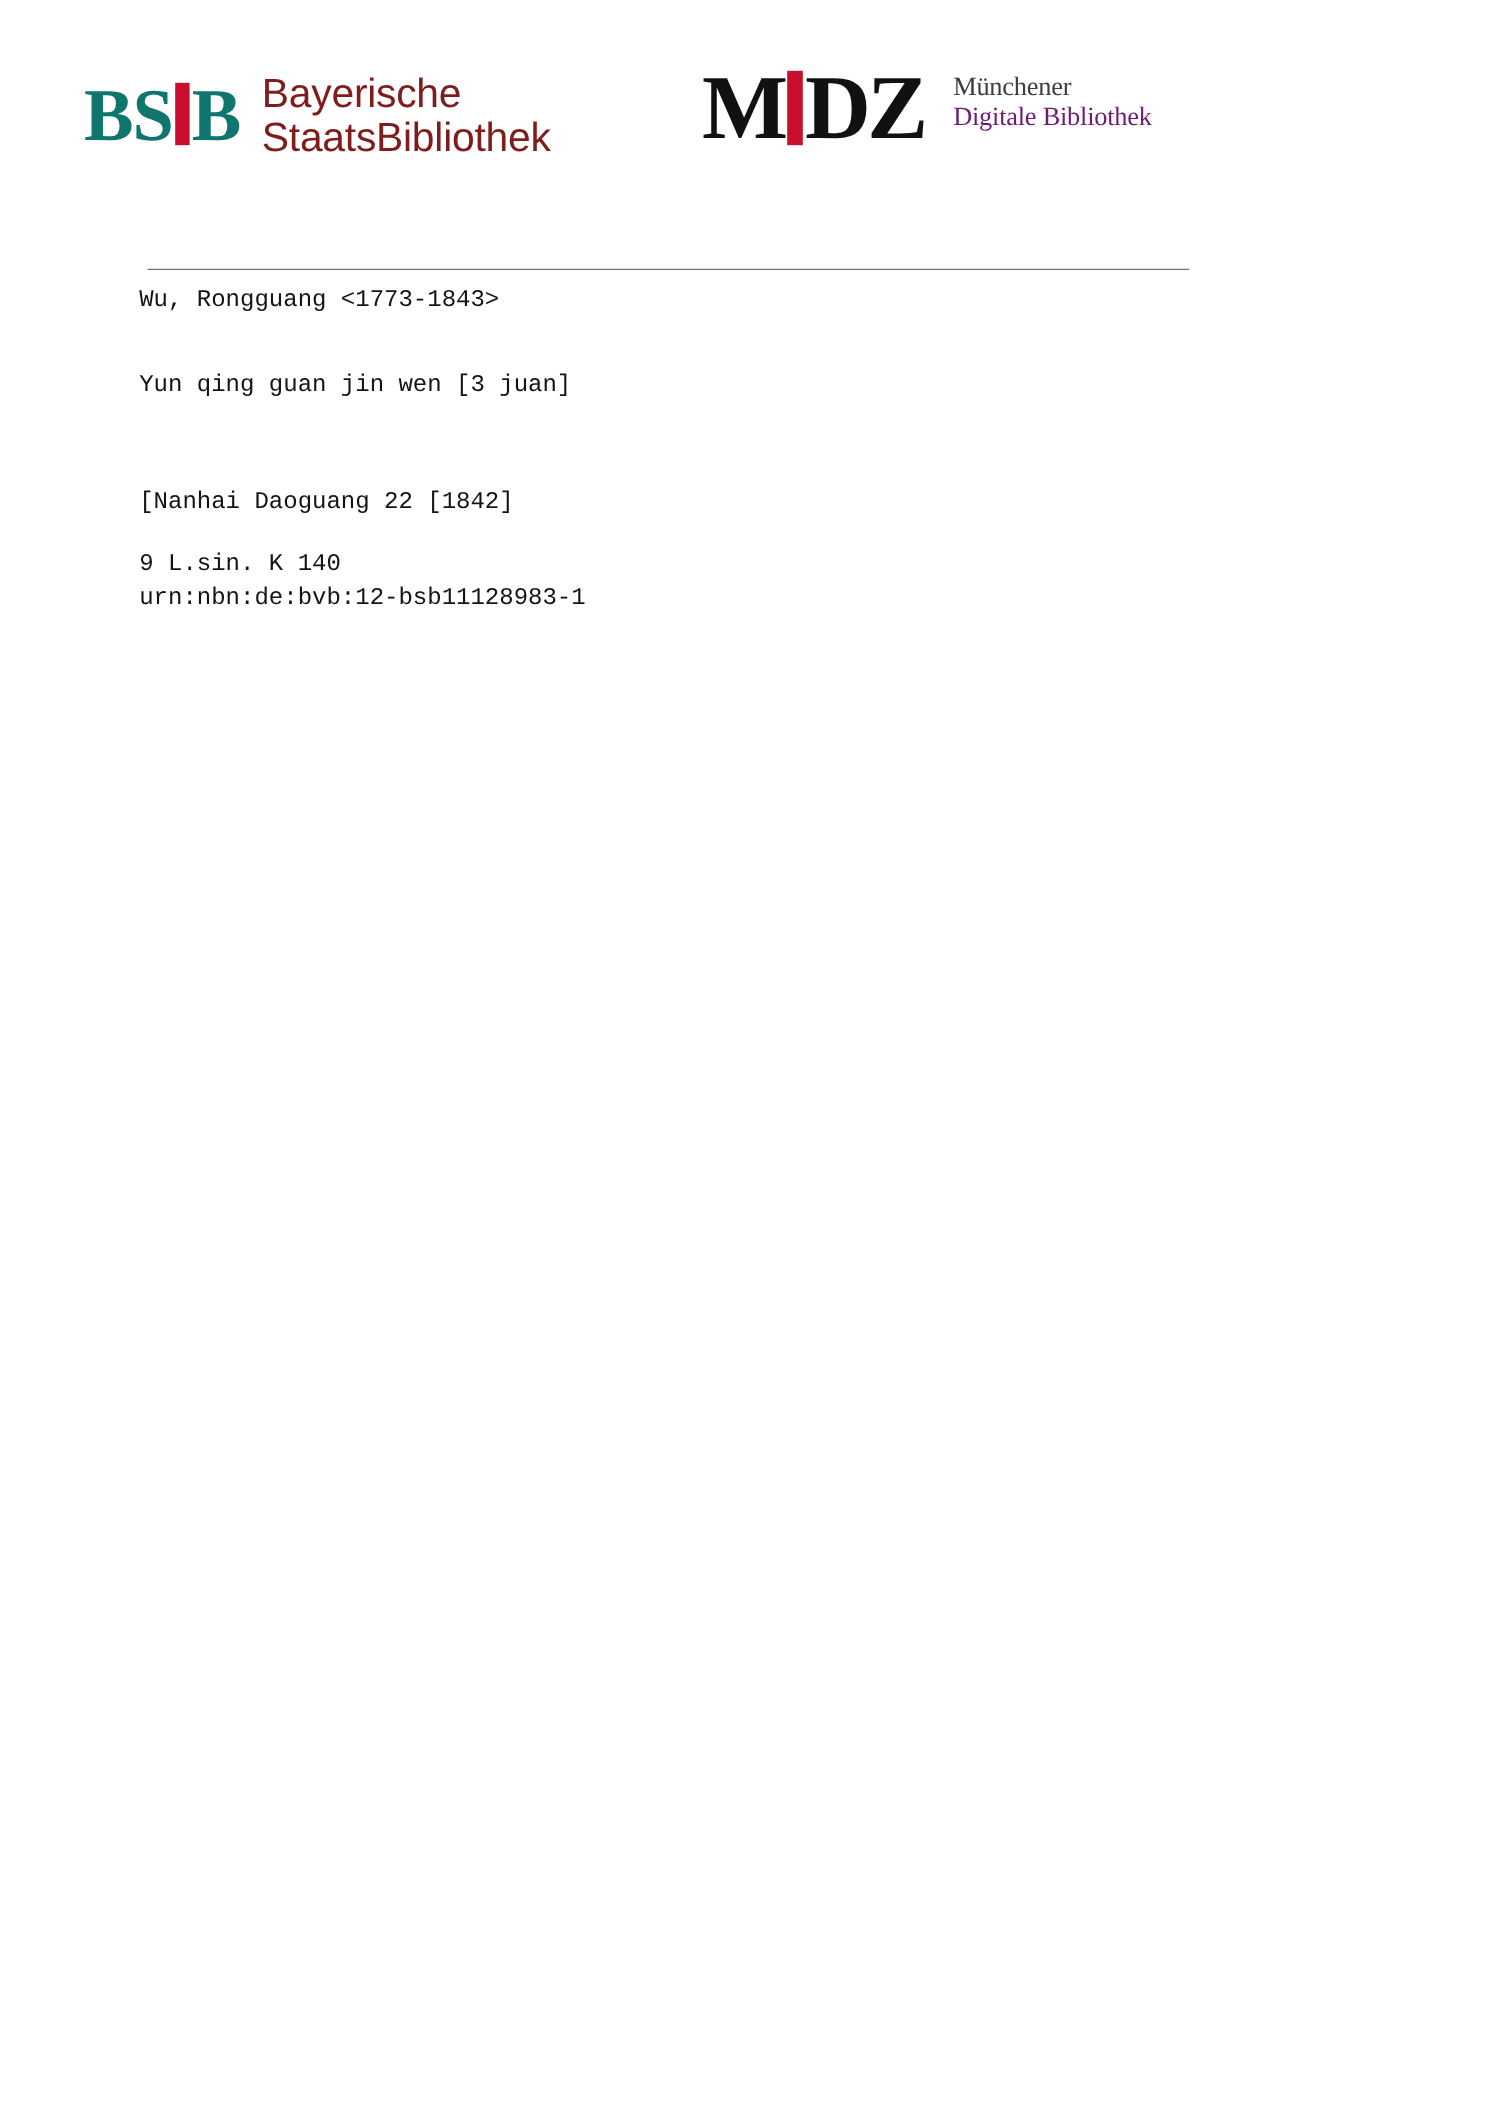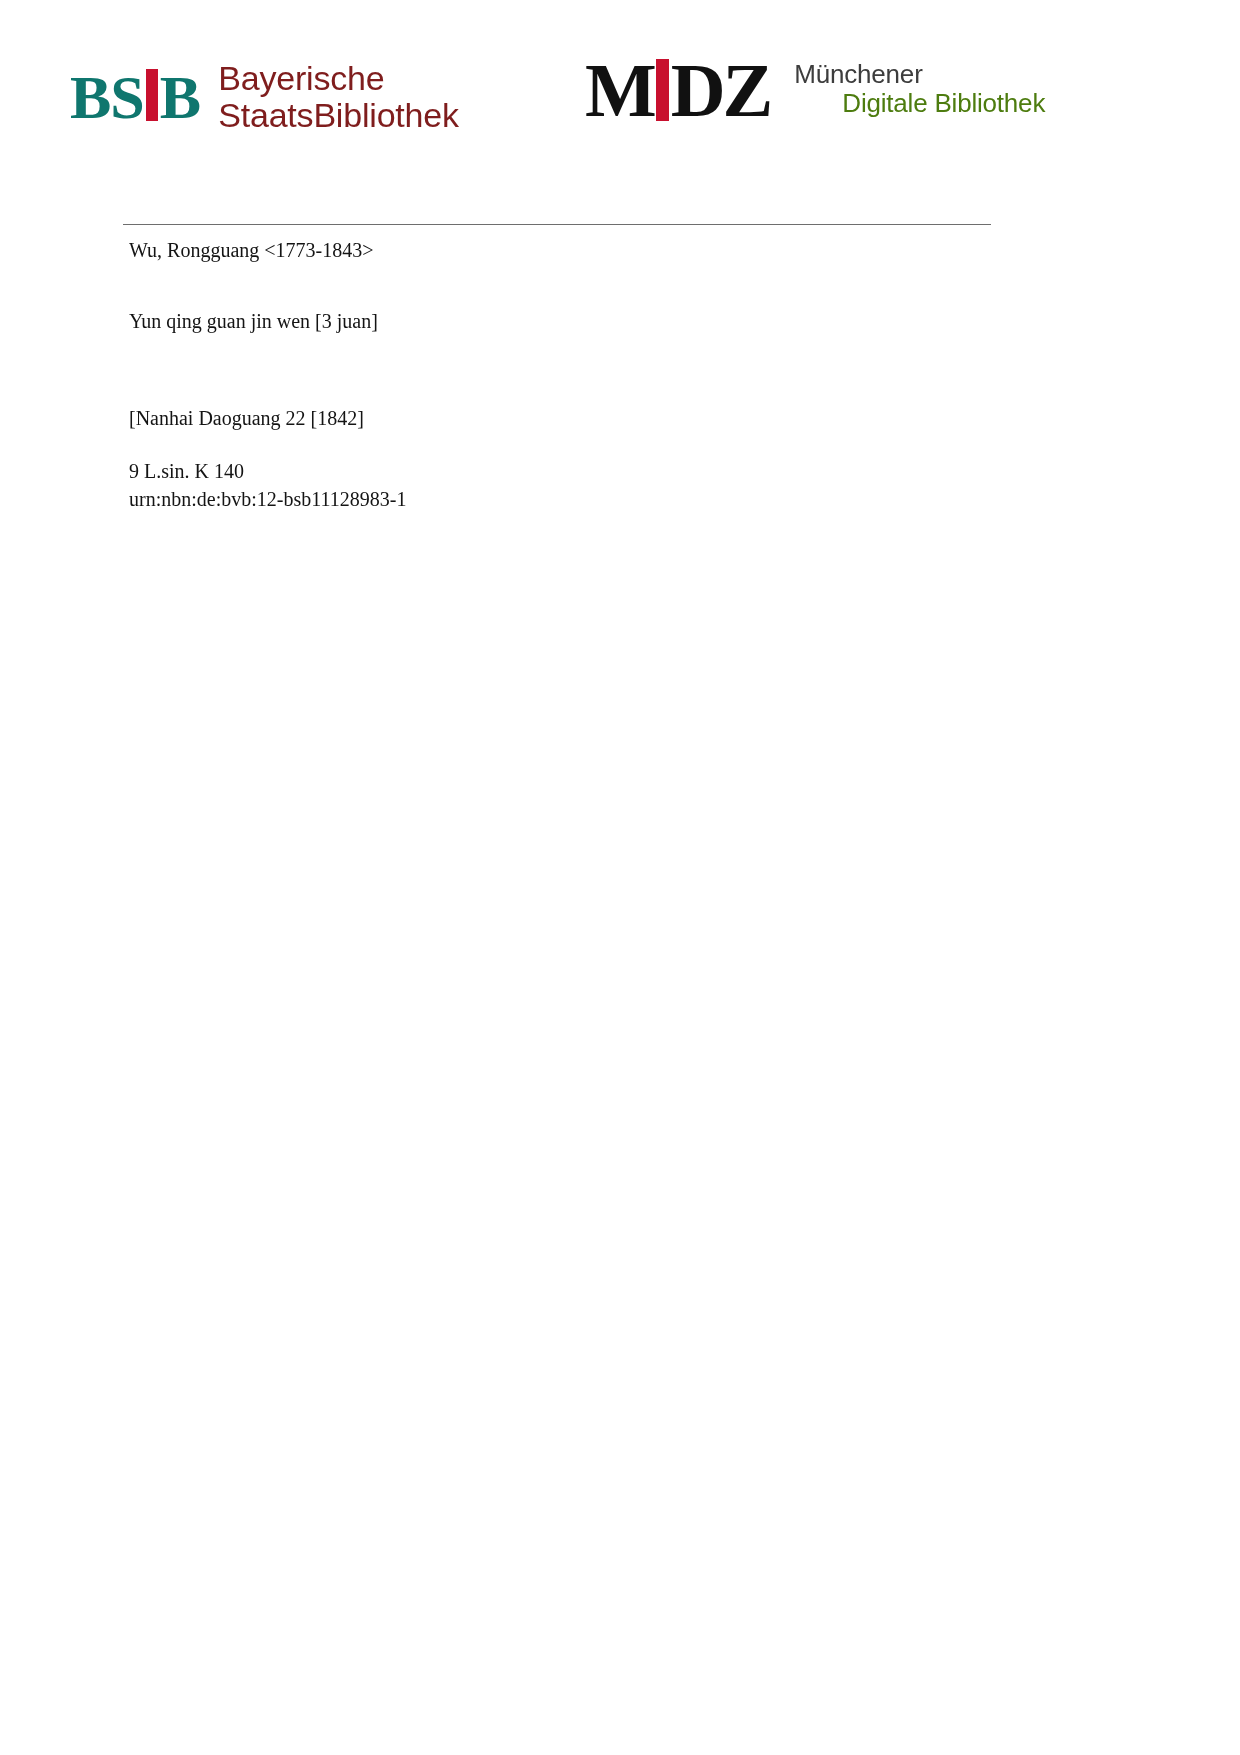--- a/index.html
+++ b/index.html
@@ -79,45 +79,45 @@
   .mdz-bar {
     display: inline-block;
     width: 13px;
     height: 62px;
     background: #c8102e;
     margin: 0 2px;
   }
   .mdz-words {
     margin-left: 24px;
     margin-top: 6px;
-    font-family: Liberation Sans, sans-serif;
-    font-size: 26px;
+    font-family: Liberation Serif, serif;
+    font-size: 22px;
     line-height: 1.12;
     color: #3d3d3d;
     letter-spacing: -0.2px;
     white-space: nowrap;
   }
-  .mdz-words .line3 { color: #4d7c0f; margin-left: 48px; }
+  .mdz-words .line3 { color: #701a75; }
 
   .header-rule {
     position: absolute;
     left: 123px;
     top: 172px;
     width: 868px;
     height: 1px;
     background: #6e6e6e;
   }
 
   
   .meta {
     position: absolute;
-    left: 129px;
+    left: 116px;
     top: 238px;
     width: 860px;
-    font-family: Liberation Serif, serif;
+    font-family: Liberation Mono, monospace;
     font-size: 20px;
     color: #141414;
   }
   .meta .author { margin: 0 0 46px 0; line-height: 1.25; }
   .meta .title  { margin: 0 0 72px 0; line-height: 1.25; }
   .meta .imprint{ margin: 0 0 26px 0; line-height: 1.25; }
   .meta .shelf  { margin: 0; line-height: 1.42; }
   .meta .urn    { margin: 0; line-height: 1.42; }
 </style>
 </head>

